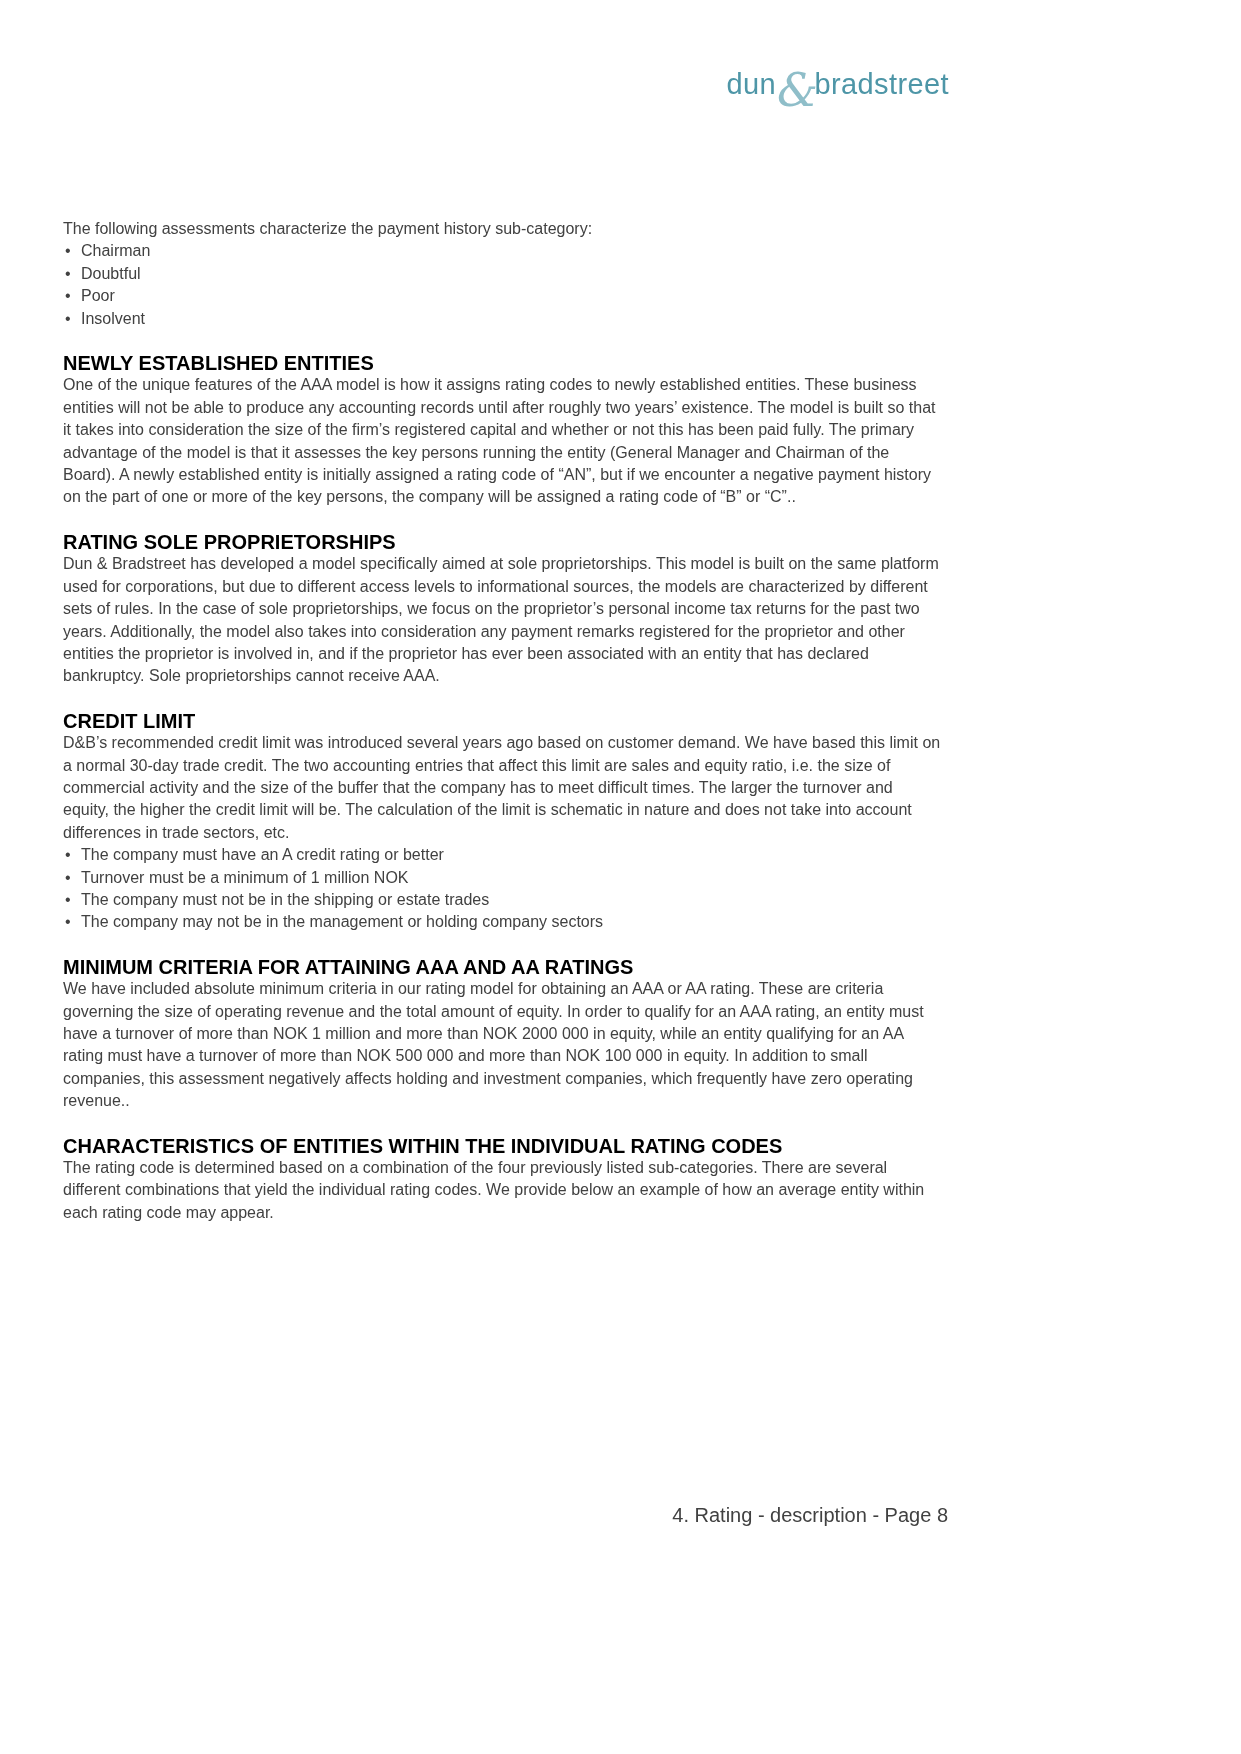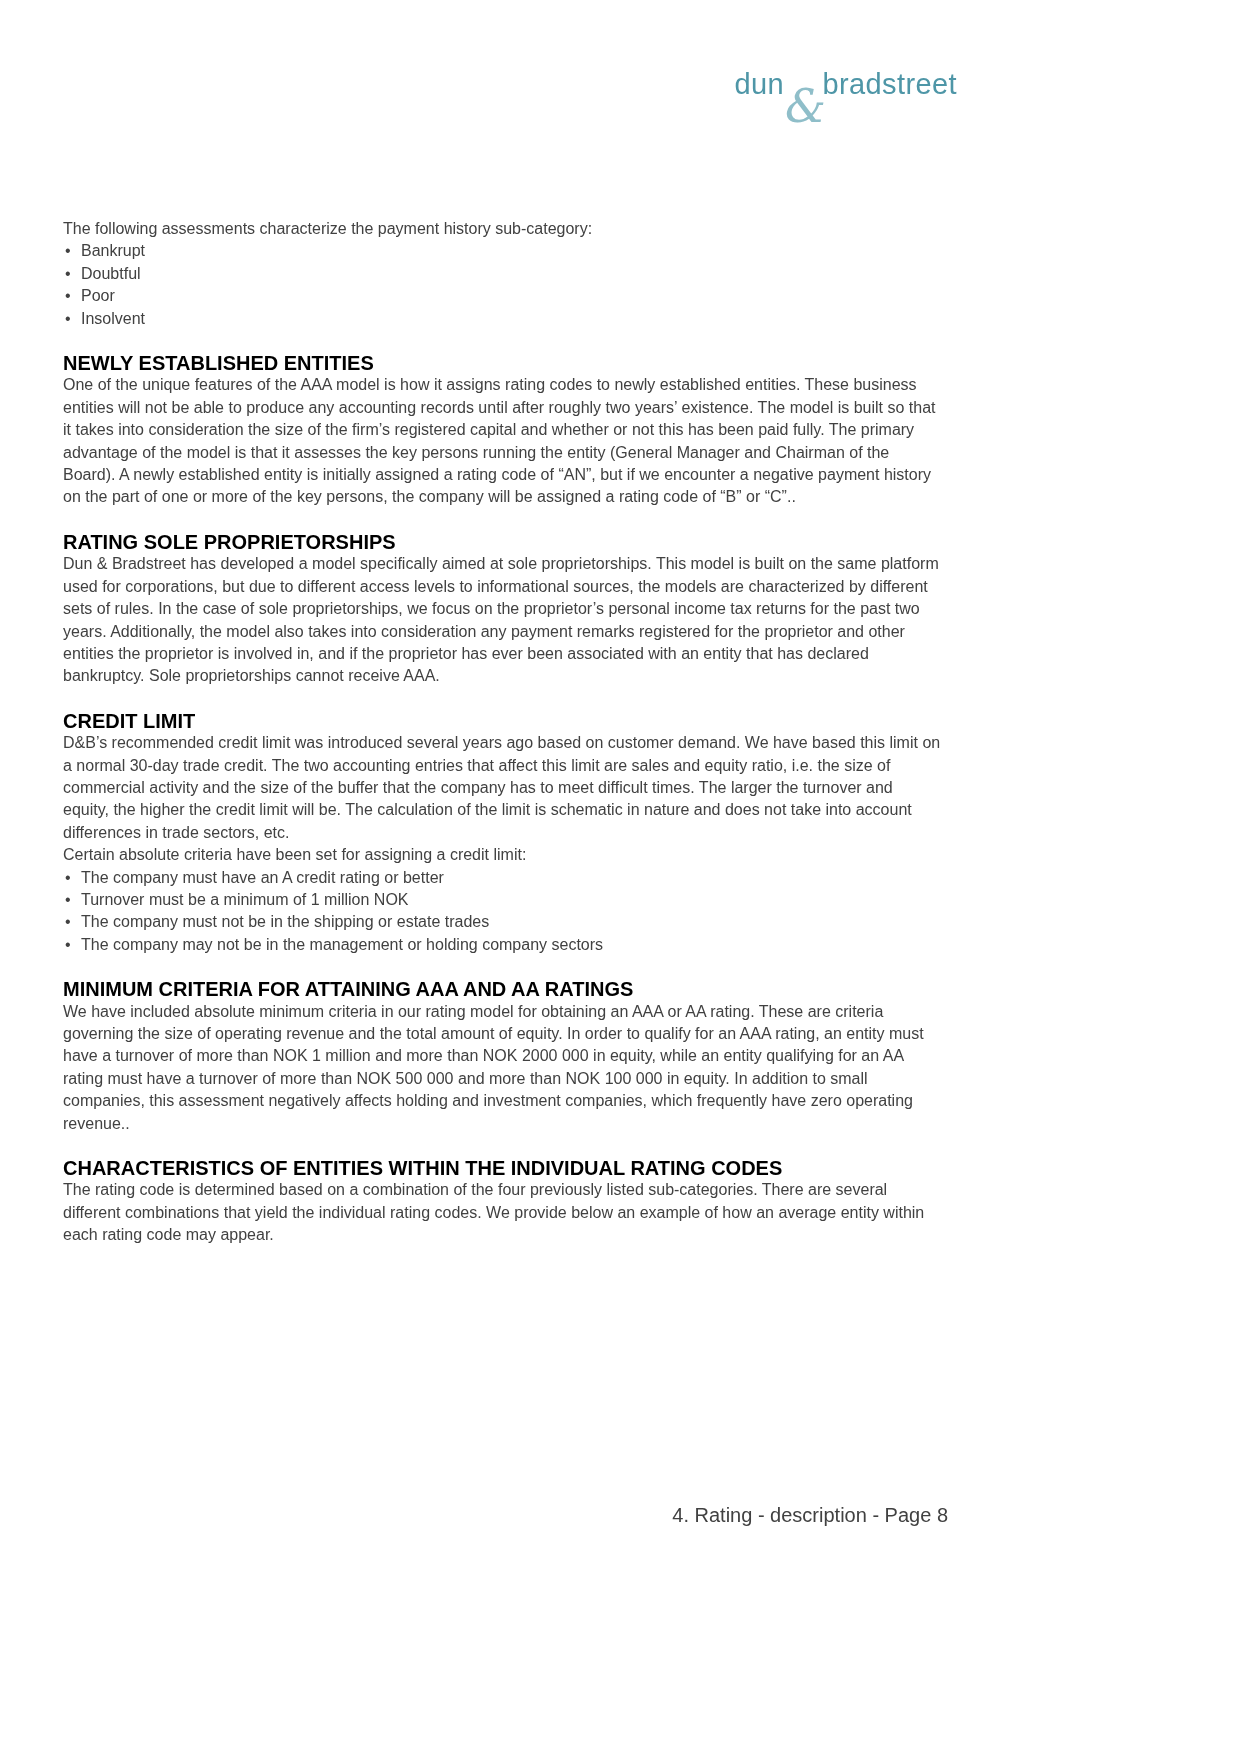--- a/index.html
+++ b/index.html
@@ -12,23 +12,23 @@
     background: #ffffff;
     font-family: "Liberation Sans", "DejaVu Sans", sans-serif;
     color: #414141;
     overflow: hidden;
   }
 
   
   .logo {
     position: absolute;
     top: 68px;
-    right: 284px;
+    right: 292px;
     display: flex;
-    align-items: flex-end;
+    align-items: center;
     font-size: 29px;
     letter-spacing: 0.4px;
     color: #4e96a7;
     white-space: nowrap;
   }
   .logo .logo-amp {
     font-family: "DejaVu Serif", "Liberation Serif", serif;
     font-style: italic;
     font-size: 46px;
     line-height: 0;
@@ -97,40 +97,39 @@
   <div class="logo">
     <span>dun</span>
     <span class="logo-amp">&amp;</span>
     <span>bradstreet</span>
   </div>
 
   <div class="content">
 
     <p>The following assessments characterize the payment history sub-category:</p>
     <ul class="bullets">
-      <li>Bankrupt</li>
+      <li>Chairman</li>
       <li>Doubtful</li>
       <li>Poor</li>
       <li>Insolvent</li>
     </ul>
 
     <section>
       <h2>NEWLY ESTABLISHED ENTITIES</h2>
       <p>One of the unique features of the AAA model is how it assigns rating codes to newly established entities. These business entities will not be able to produce any accounting records until after roughly two years’ existence. The model is built so that it takes into consideration the size of the firm’s registered capital and whether or not this has been paid fully. The primary advantage of the model is that it assesses the key persons running the entity (General Manager and Chairman of the Board). A newly established entity is initially assigned a rating code of “AN”, but if we encounter a negative payment history on the part of one or more of the key persons, the company will be assigned a rating code of “B” or “C”..</p>
     </section>
 
     <section>
       <h2>RATING SOLE PROPRIETORSHIPS</h2>
       <p>Dun &amp; Bradstreet has developed a model specifically aimed at sole proprietorships. This model is built on the same platform used for corporations, but due to different access levels to informational sources, the models are characterized by different sets of rules. In the case of sole proprietorships, we focus on the proprietor’s personal income tax returns for the past two years. Additionally, the model also takes into consideration any payment remarks registered for the proprietor and other entities the proprietor is involved in, and if the proprietor has ever been associated with an entity that has declared bankruptcy. Sole proprietorships cannot receive AAA.</p>
     </section>
 
     <section>
       <h2>CREDIT LIMIT</h2>
       <p>D&amp;B’s recommended credit limit was introduced several years ago based on customer demand. We have based this limit on a normal 30-day trade credit. The two accounting entries that affect this limit are sales and equity ratio, i.e. the size of commercial activity and the size of the buffer that the company has to meet difficult times. The larger the turnover and equity, the higher the credit limit will be. The calculation of the limit is schematic in nature and does not take into account differences in trade sectors, etc.</p>
-      <p class="gap-above">Certain absolute criteria have been set for assigning a credit limit:</p>
       <ul class="bullets">
         <li>The company must have an A credit rating or better</li>
         <li>Turnover must be a minimum of 1 million NOK</li>
         <li>The company must not be in the shipping or estate trades</li>
         <li>The company may not be in the management or holding company sectors</li>
       </ul>
     </section>
 
     <section>
       <h2>MINIMUM CRITERIA FOR ATTAINING AAA AND AA RATINGS</h2>

